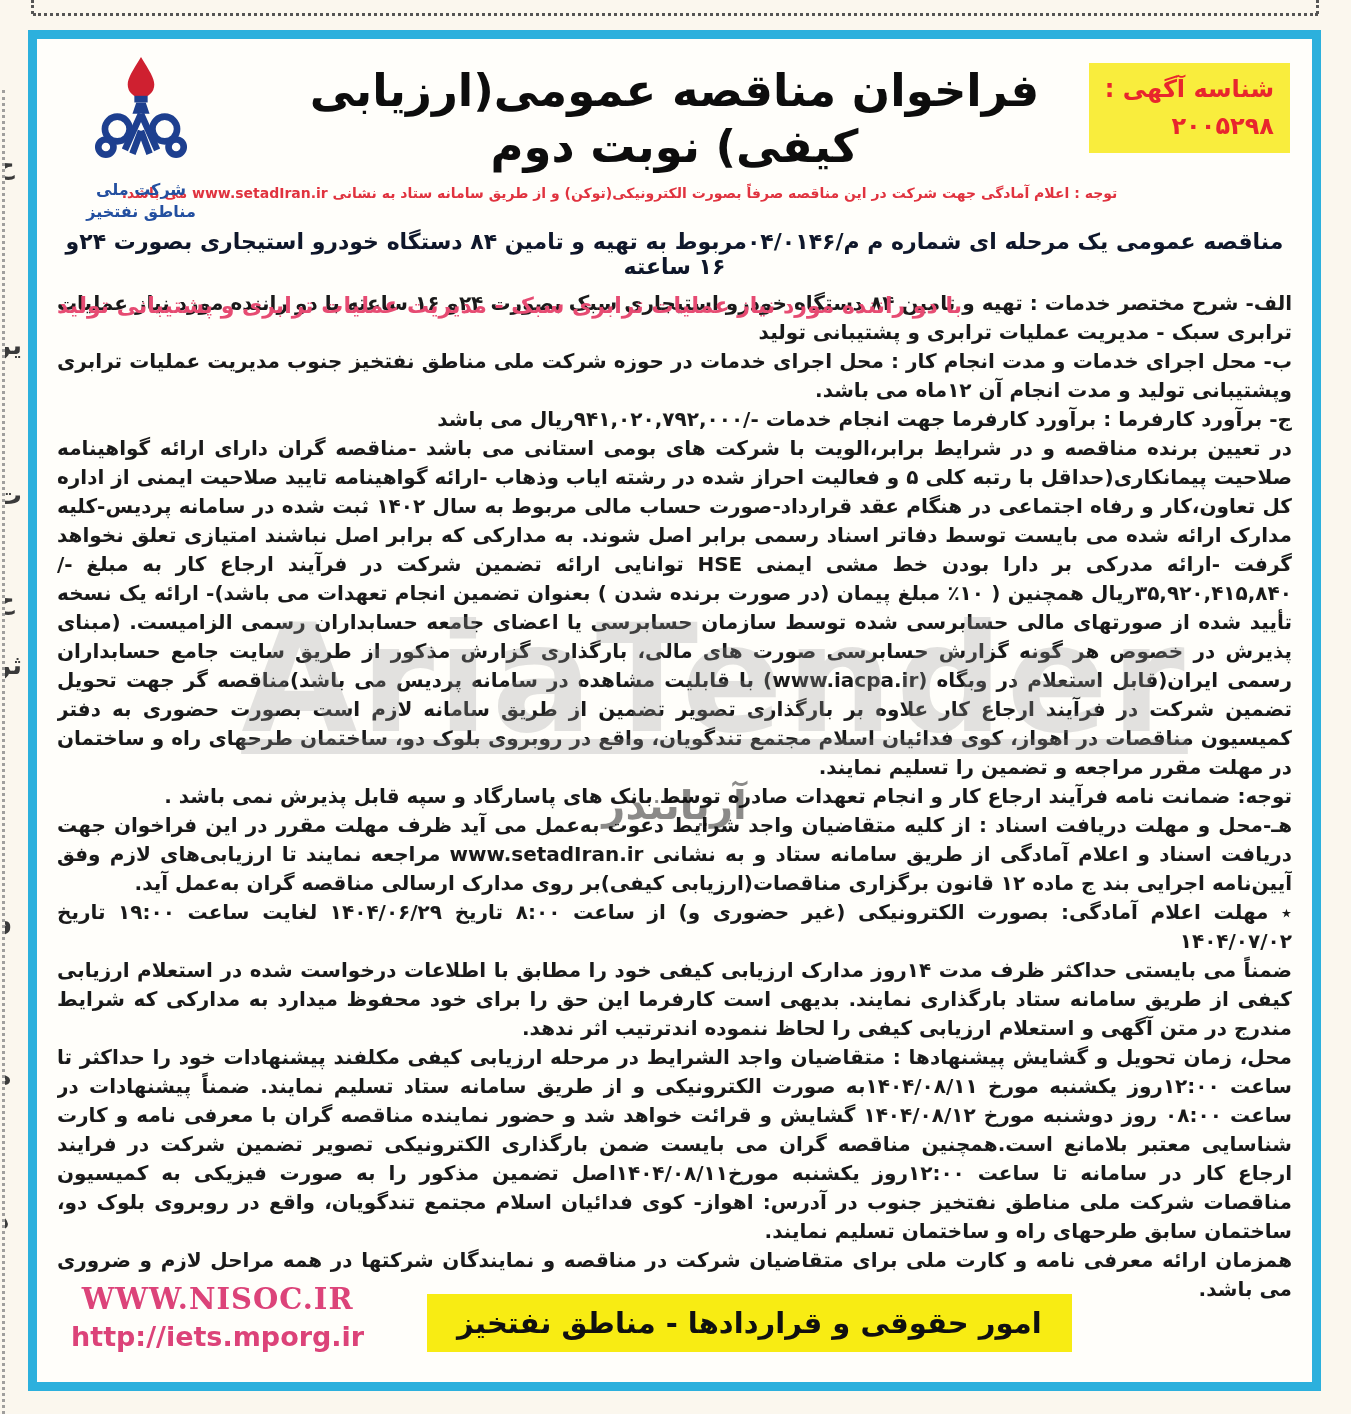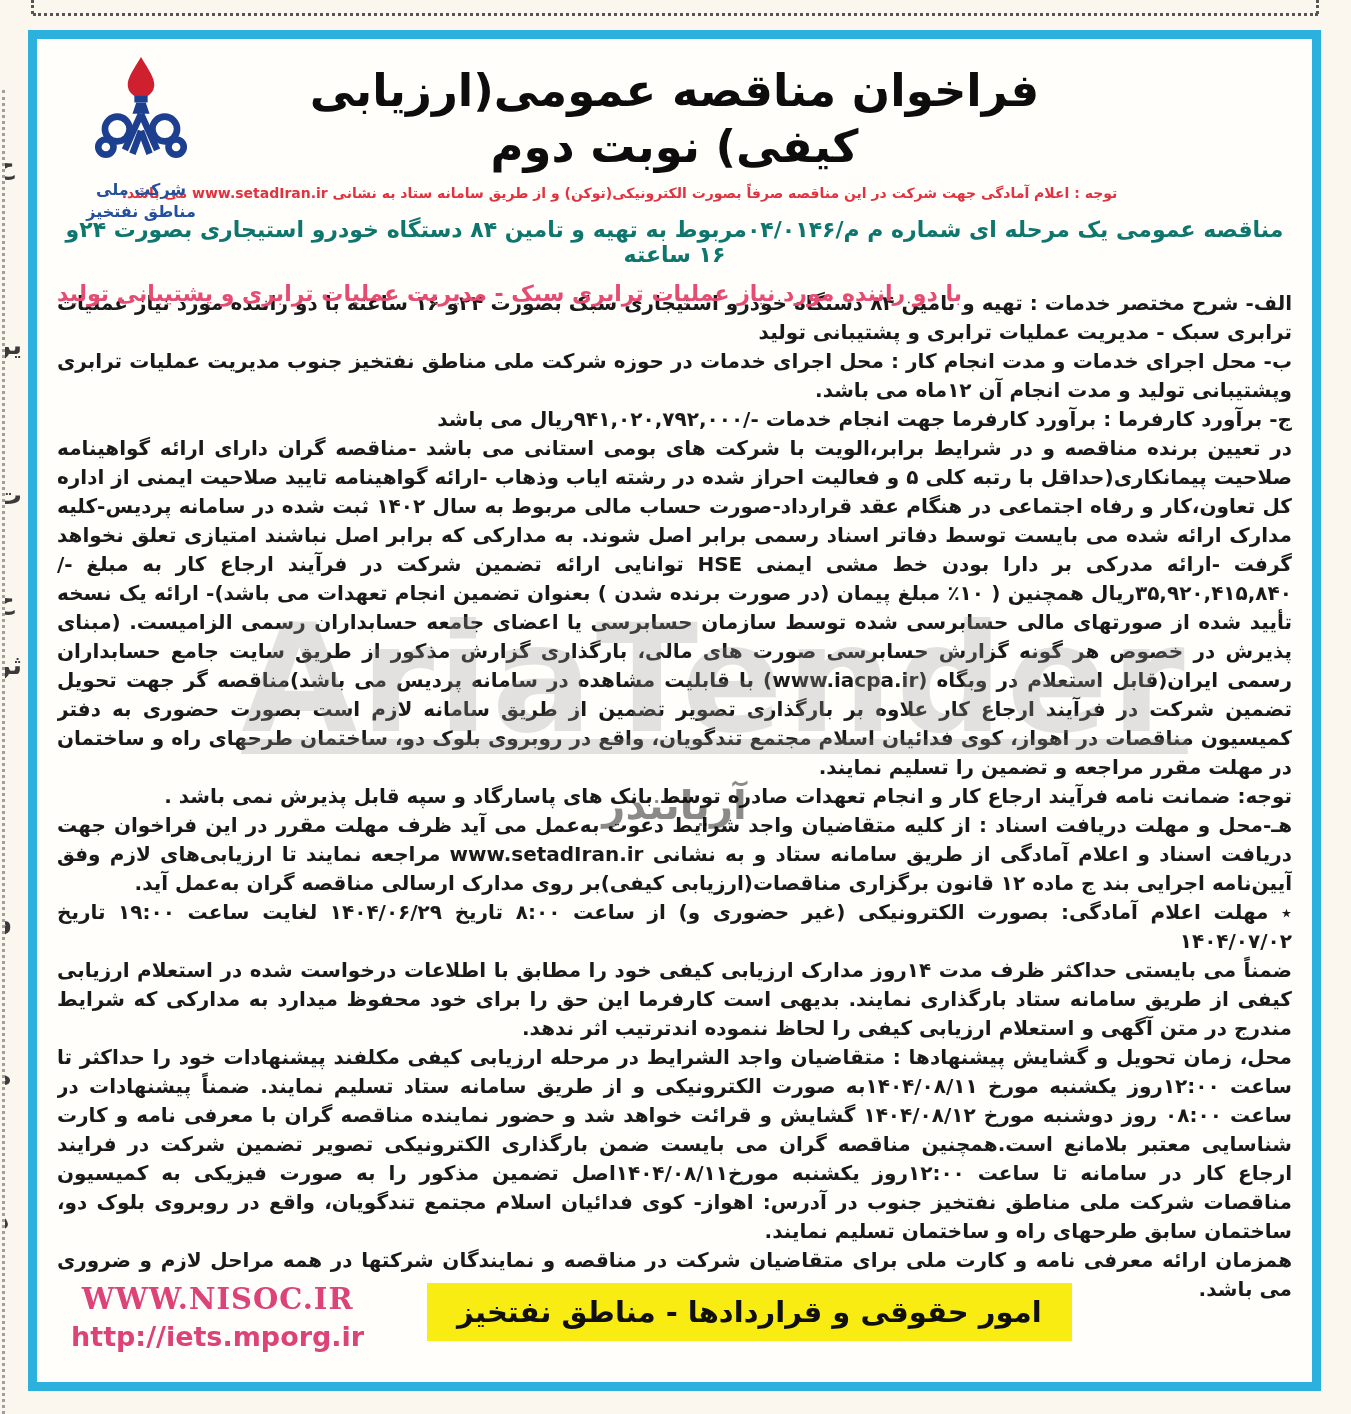--- a/index.html
+++ b/index.html
@@ -30,21 +30,21 @@
   .logo-caption{color:#2450a0;font-size:16px;font-weight:bold;line-height:1.35;margin-top:12px;}
   .adid{
     position:absolute;right:2px;top:16px;background:#f9ed3d;color:#e8262d;
     font-weight:bold;font-size:24px;line-height:1.55;padding:8px 16px;text-align:right;
   }
   .title{
     text-align:center;font-size:45px;font-weight:bold;color:#0d0d0d;
     padding:16px 175px 0 175px;line-height:1.25;letter-spacing:-1px;
   }
   .notice1{color:#e0333f;font-weight:bold;font-size:14px;text-align:center;margin:9px 130px 0 20px;}
-  .notice2{color:#0f766e;font-weight:bold;font-size:22px;text-align:center;margin-top:16px;}
+  .notice2{color:#0f172a;font-weight:bold;font-size:22px;text-align:center;margin-top:28px;}
   .notice3{color:#e64b72;font-weight:bold;font-size:22px;text-align:left;margin-top:14px;}
 
   
   .bodytext{
     margin-top:10px;height:1030px;overflow:hidden;
     font-size:20px;font-weight:bold;color:#1a1a1a;line-height:29px;text-align:justify;
   }
   .bodytext p{margin:0;}
 
   
@@ -56,21 +56,21 @@
     position:absolute;left:0;top:735px;width:100%;text-align:center;
     font-size:40px;font-weight:bold;color:#000000;opacity:.45;letter-spacing:14px;pointer-events:none;
   }
 
   
   .footer{position:absolute;left:0;right:0;bottom:4px;height:92px;}
   .links{position:absolute;left:14px;top:2px;direction:ltr;text-align:center;color:#dc4379;font-weight:bold;}
   .link1{font-family:"DejaVu Serif",serif;font-size:29px;letter-spacing:1px;line-height:1.35;}
   .link2{font-family:"DejaVu Sans",sans-serif;font-size:27px;line-height:1.3;}
   .dept{
-    position:absolute;left:370px;top:5px;background:#f8ec13;color:#101010;
+    position:absolute;left:370px;top:16px;background:#f8ec13;color:#101010;
     font-size:29px;font-weight:bold;padding:12px 30px;white-space:nowrap;
   }
 </style>
 </head>
 <body>
 
 <div class="dot-h"></div>
 <div class="dot-v-l"></div>
 <div class="dot-v-r"></div>
 <div class="dot-v-edge"></div>
@@ -105,20 +105,24 @@
             <circle cx="87" cy="97" r="8"></circle>
             <path d="M50 62 L33 100 M50 62 L67 100 M50 80 L41 104 M50 80 L59 104"></path>
           </g>
         </svg>
         <div class="logo-caption">
           <div>شرکت ملی</div>
           <div>مناطق نفتخیز</div>
         </div>
       </div>
 
+      <div class="adid">
+        <div>شناسه آگهی :</div>
+        <div>۲۰۰۵۲۹۸</div>
+      </div>
 
       <div class="title">فراخوان  مناقصه عمومی(ارزیابی کیفی) نوبت دوم</div>
       <div class="notice1">توجه : اعلام آمادگی جهت شرکت در این مناقصه صرفاً بصورت الکترونیکی(توکن) و از طریق سامانه ستاد به نشانی www.setadIran.ir می باشد.</div>
       <div class="notice2">مناقصه عمومی یک مرحله ای شماره م م/۰۴/۰۱۴۶مربوط به  تهیه و تامین ۸۴ دستگاه خودرو استیجاری بصورت ۲۴و ۱۶ ساعته</div>
       <div class="notice3">با دو راننده مورد نیاز عملیات ترابری سبک - مدیریت عملیات ترابری و پشتیبانی تولید</div>
     </div>
 
     <div class="bodytext">
       <p>الف- شرح مختصر خدمات :  تهیه و تامین ۸۴ دستگاه خودرو استیجاری سبک بصورت ۲۴و ۱۶ ساعته با دو راننده مورد نیاز عملیات ترابری سبک - مدیریت عملیات ترابری و پشتیبانی تولید</p>
       <p>ب- محل اجرای خدمات و مدت انجام کار : محل اجرای خدمات در حوزه شرکت ملی مناطق نفتخیز جنوب مدیریت عملیات ترابری وپشتیبانی تولید و مدت انجام آن ۱۲ماه  می باشد.</p>

